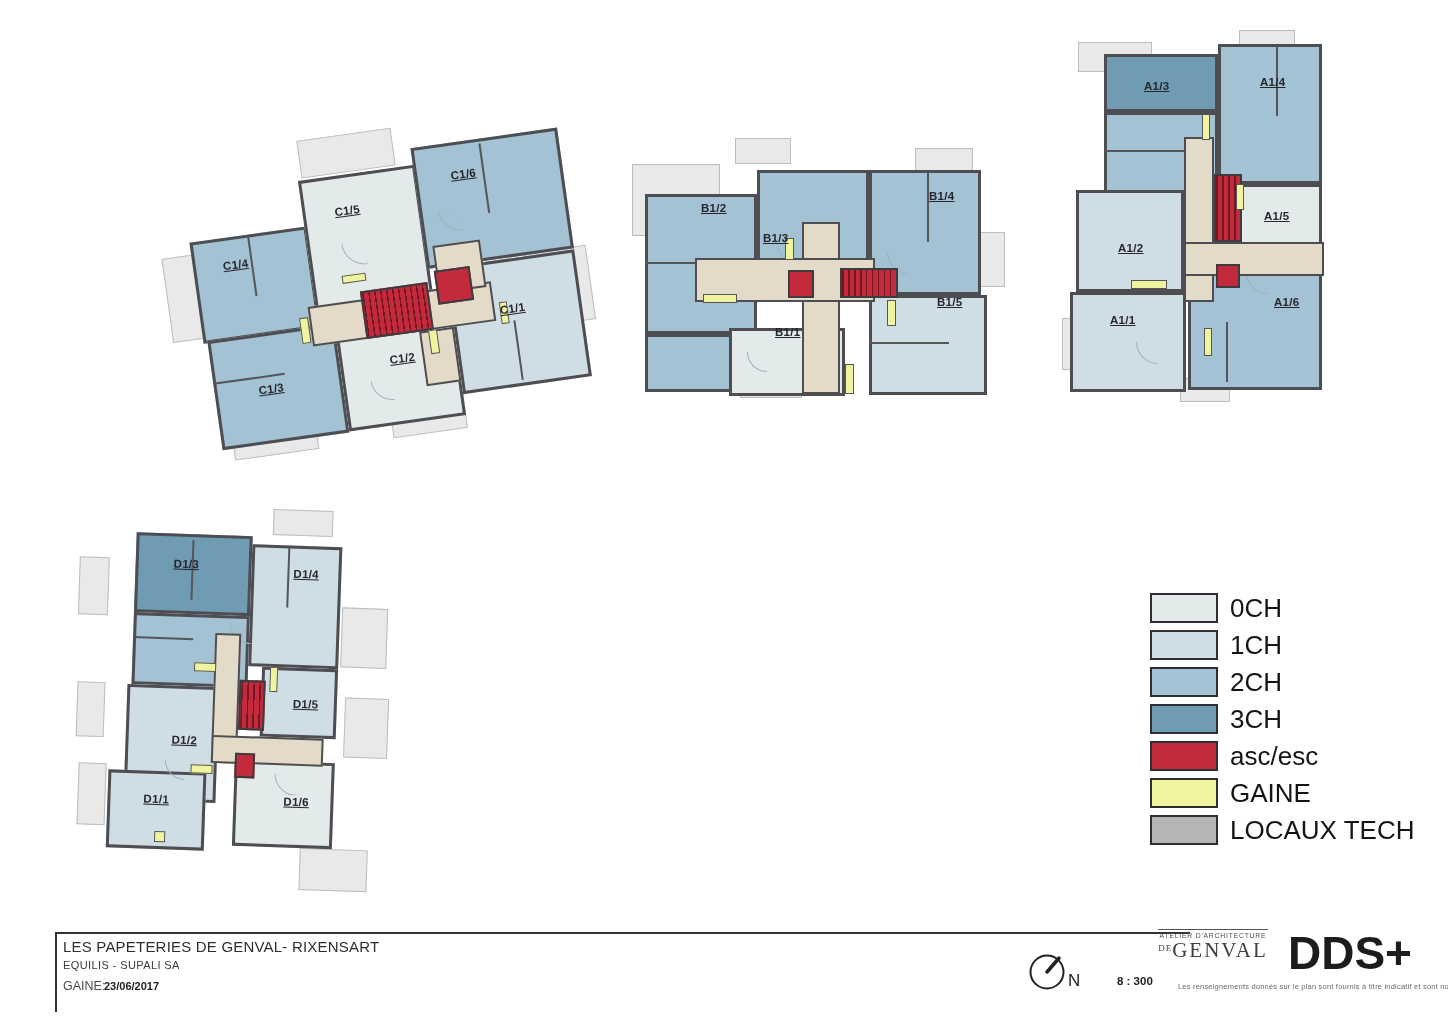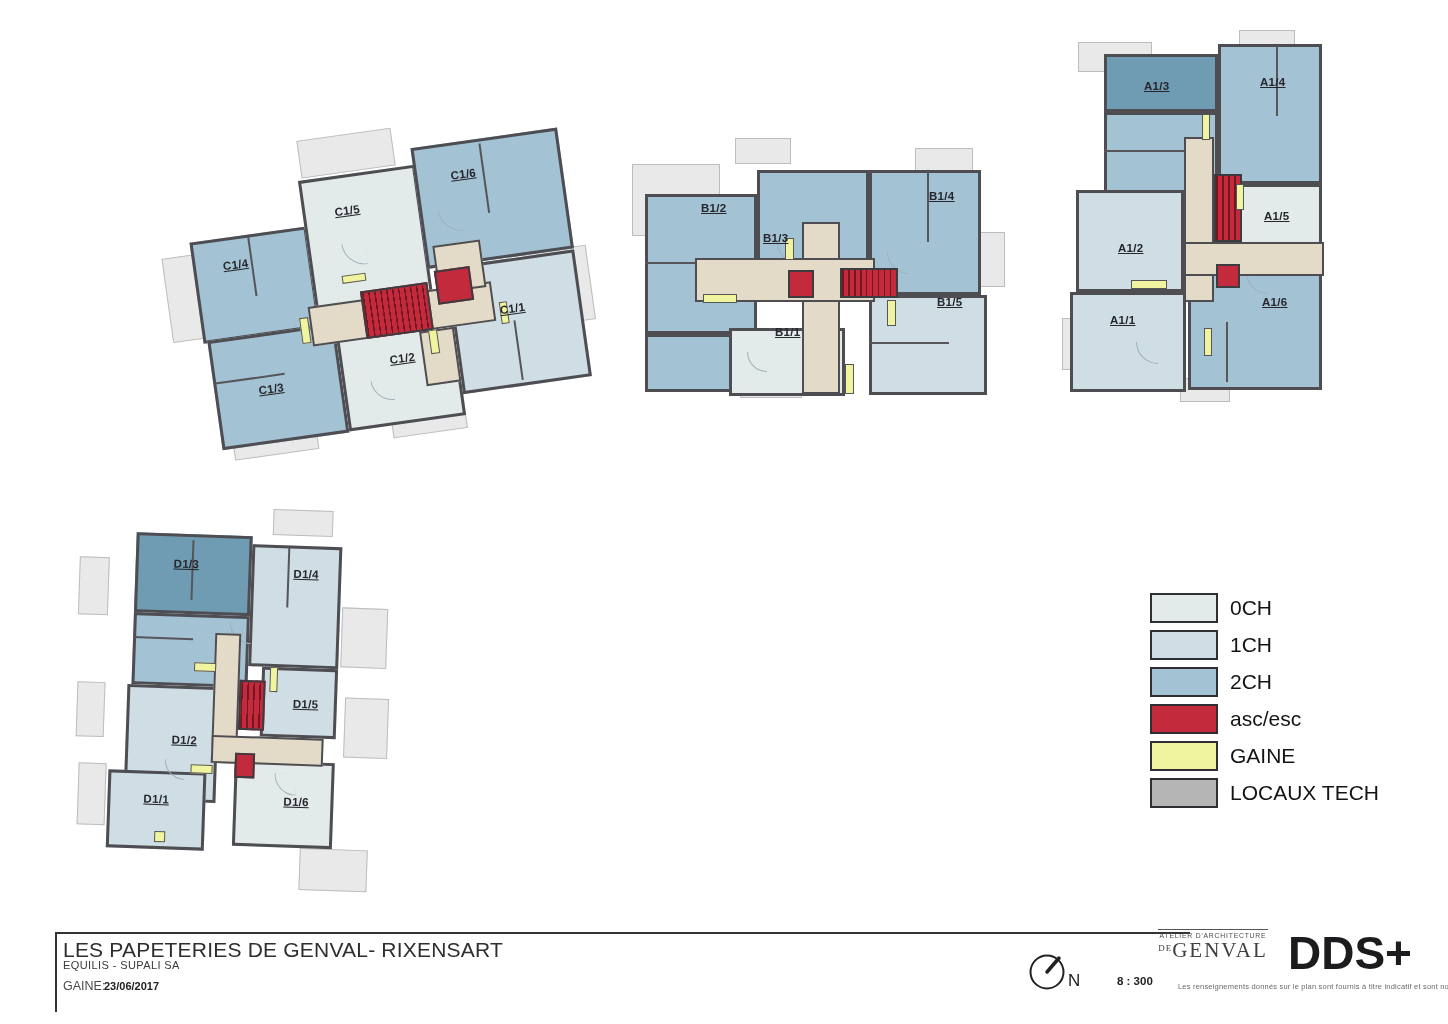--- a/index.html
+++ b/index.html
@@ -19,25 +19,25 @@
   .cor{position:absolute;background:#e4dac8;border:2px solid #4d4d52;box-sizing:border-box;z-index:3;}
   .core{position:absolute;background:#c32b3d;border:2px solid #3c3c40;box-sizing:border-box;z-index:4;}
   .stairs{background-image:repeating-linear-gradient(90deg,rgba(40,0,8,.5) 0 1.5px,transparent 1.5px 6px);}
   .g{position:absolute;background:#f1f49e;border:1px solid #55555a;box-sizing:border-box;z-index:5;}
   .ul{position:absolute;font-size:11.5px;font-weight:700;color:#26262c;text-decoration:underline;
       letter-spacing:.3px;white-space:nowrap;z-index:6;}
   
   .legend{position:absolute;left:1150px;top:593px;z-index:8;}
   .lrow{display:flex;align-items:center;height:30px;margin-bottom:7px;}
   .lsw{width:68px;height:30px;border:2px solid #2e2e33;box-sizing:border-box;margin-right:12px;flex:0 0 auto;}
-  .llb{font-size:21px;color:#141414;white-space:nowrap;}
+  .llb{font-size:26px;color:#141414;white-space:nowrap;}
   
   .hline{position:absolute;left:55px;top:932px;width:1135px;height:2px;background:#333;}
   .vline{position:absolute;left:55px;top:932px;width:2px;height:80px;background:#333;}
-  .prj{position:absolute;left:63px;top:938px;font-size:21px;color:#2e2e30;letter-spacing:.2px;white-space:nowrap;}
+  .prj{position:absolute;left:63px;top:938px;font-size:15px;color:#2e2e30;letter-spacing:.2px;white-space:nowrap;}
   .cli{position:absolute;left:63px;top:959px;font-size:11px;color:#3a3a3c;letter-spacing:.4px;white-space:nowrap;}
   .dlab{position:absolute;left:63px;top:979px;font-size:12.5px;color:#4a4a4c;}
   .dval{position:absolute;left:104px;top:980px;font-size:11px;font-weight:700;color:#222;}
   .ptitle{position:absolute;left:568px;top:956px;font-size:23px;color:#1d1d1f;white-space:nowrap;}
   .north{position:absolute;left:1028px;top:951px;z-index:8;}
   .nlab{position:absolute;left:1068px;top:971px;font-size:17px;color:#222;}
   .scale{position:absolute;left:1117px;top:975px;font-size:11.5px;font-weight:700;color:#222;}
   .alogo{position:absolute;left:1158px;top:929px;width:110px;text-align:center;z-index:8;}
   .alogo .l1{font-size:6.8px;letter-spacing:.8px;color:#4a4a4a;border-top:1.5px solid #555;
              padding-top:2px;white-space:nowrap;}
@@ -162,21 +162,21 @@
     <div class="g" style="left:126px;top:72px;width:8px;height:26px;"></div>
     <div class="g" style="left:160px;top:142px;width:8px;height:26px;"></div>
     <div class="g" style="left:128px;top:286px;width:8px;height:28px;"></div>
     <div class="g" style="left:55px;top:238px;width:36px;height:9px;"></div>
 
     <div class="ul" style="left:68px;top:38px;">A1/3</div>
     <div class="ul" style="left:184px;top:34px;">A1/4</div>
     <div class="ul" style="left:42px;top:200px;">A1/2</div>
     <div class="ul" style="left:188px;top:168px;">A1/5</div>
     <div class="ul" style="left:34px;top:272px;">A1/1</div>
-    <div class="ul" style="left:186px;top:254px;">A1/6</div>
+    <div class="ul" style="left:198px;top:254px;">A1/6</div>
   </div>
 
   <div class="bld" style="left:97px;top:522px;width:295px;height:355px;transform:rotate(2deg);">
     <div class="t" style="left:170px;top:-14px;width:60px;height:26px;"></div>
     <div class="t" style="left:-22px;top:40px;width:30px;height:58px;"></div>
     <div class="t" style="left:-20px;top:165px;width:28px;height:55px;"></div>
     <div class="t" style="left:-16px;top:246px;width:28px;height:62px;"></div>
     <div class="t" style="left:242px;top:82px;width:46px;height:60px;"></div>
     <div class="t" style="left:248px;top:172px;width:44px;height:60px;"></div>
     <div class="t" style="left:208px;top:324px;width:68px;height:42px;"></div>
@@ -221,20 +221,24 @@
     </div>
     <div class="lrow">
       <div class="lsw" style="background: rgb(207, 221, 228);"></div>
       <div class="llb">1CH</div>
     </div>
     <div class="lrow">
       <div class="lsw" style="background: rgb(163, 194, 212);"></div>
       <div class="llb">2CH</div>
     </div>
     <div class="lrow">
+      <div class="lsw" style="background: rgb(111, 156, 179);"></div>
+      <div class="llb">3CH</div>
+    </div>
+    <div class="lrow">
       <div class="lsw" style="background: rgb(195, 43, 61);"></div>
       <div class="llb">asc/esc</div>
     </div>
     <div class="lrow">
       <div class="lsw" style="background: rgb(241, 244, 158);"></div>
       <div class="llb">GAINE</div>
     </div>
     <div class="lrow">
       <div class="lsw" style="background: rgb(181, 181, 181);"></div>
       <div class="llb">LOCAUX TECH</div>

